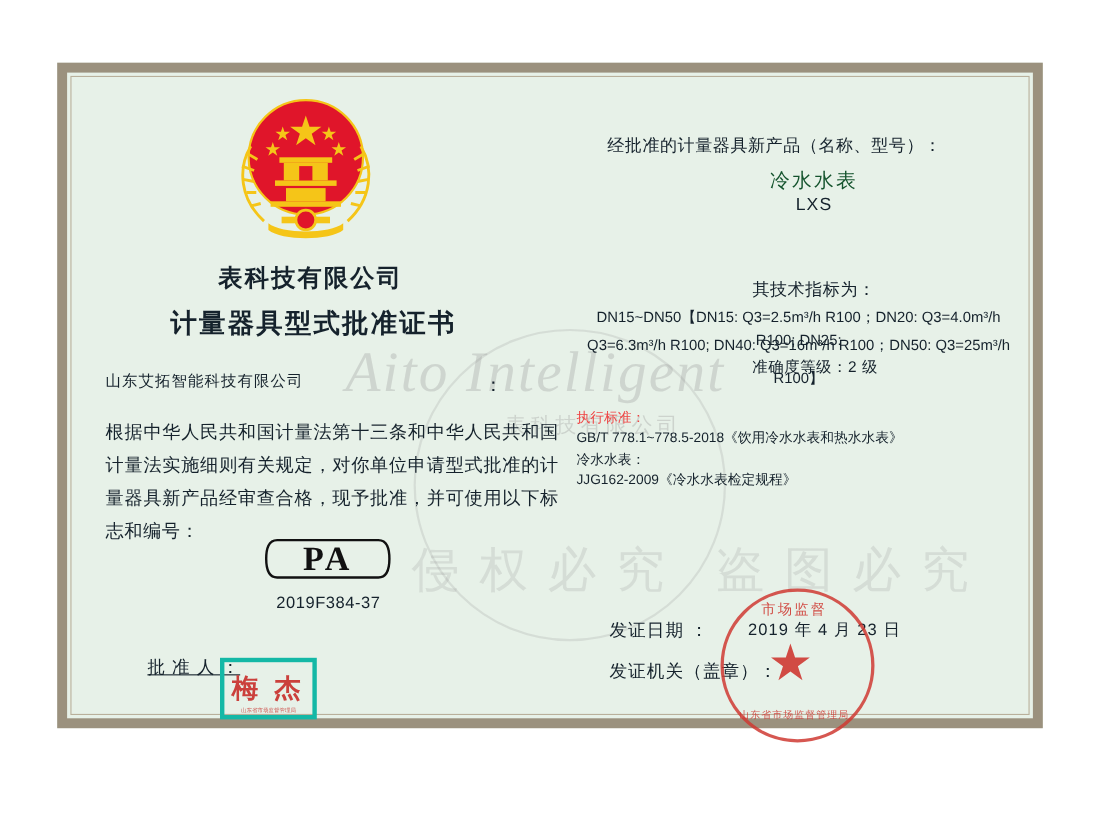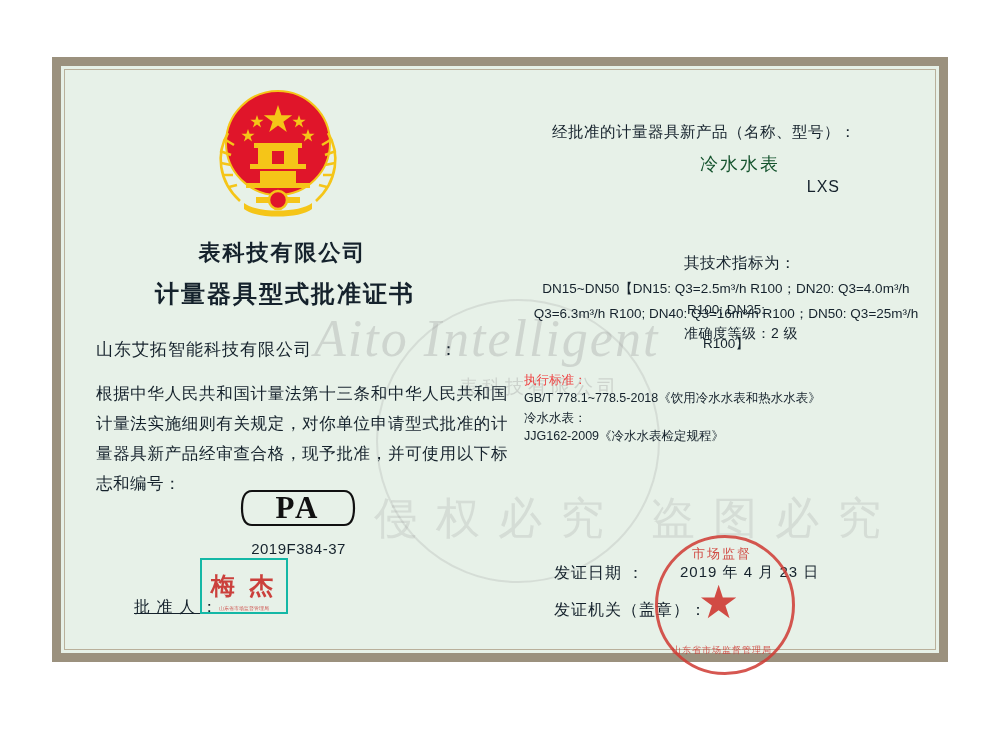--- a/index.html
+++ b/index.html
@@ -106,21 +106,21 @@
     text-align: center;
     font-size: 24px;
     font-weight: bold;
     color: #15222c;
     letter-spacing: 2px;
   }
   .company-line {
     position: absolute;
     left: 96px; top: 338px;
     width: 400px;
-    font-size: 17px;
+    font-size: 14px;
     color: #15222c;
     letter-spacing: 1px;
   }
   .company-colon {
     position: absolute;
     left: 440px; top: 338px;
     font-size: 17px;
     color: #15222c;
   }
   .body-text {
@@ -164,23 +164,23 @@
   .approver-label {
     position: absolute;
     left: 134px; top: 597px;
     font-size: 16px;
     color: #15222c;
     letter-spacing: 1px;
     text-decoration: underline;
   }
   .stamp-approver {
     position: absolute;
-    left: 200px; top: 558px;
+    left: 200px; top: 598px;
     width: 88px; height: 56px;
-    border: 2px solid #14b8a6;
+    border: 4px solid #14b8a6;
     box-sizing: border-box;
   }
   .stamp-approver .sa-text {
     position: absolute;
     left: 0; top: 0; width: 100%; height: 100%;
     display: flex; align-items: center; justify-content: center;
     color: #c9322e;
     font-size: 24px;
     font-weight: bold;
     letter-spacing: 4px;
@@ -209,21 +209,21 @@
     width: 200px;
     text-align: center;
     font-size: 18px;
     color: #14532d;
     letter-spacing: 2px;
   }
   .r-model {
     position: absolute;
     left: 640px; top: 178px;
     width: 200px;
-    text-align: right;
+    text-align: center;
     font-size: 16px;
     color: #15222c;
     letter-spacing: 1px;
   }
   .r-spec-title {
     position: absolute;
     left: 640px; top: 253px;
     width: 200px;
     text-align: center;
     font-size: 15.5px;

